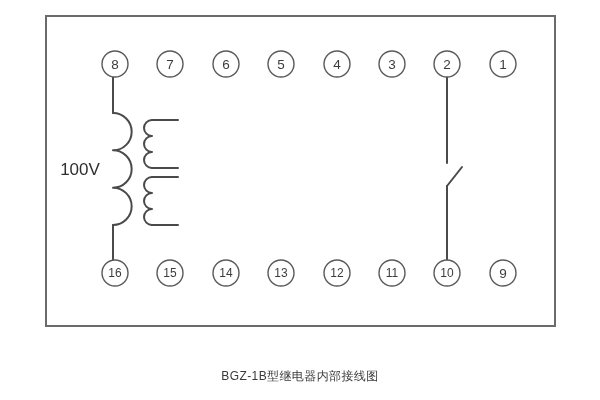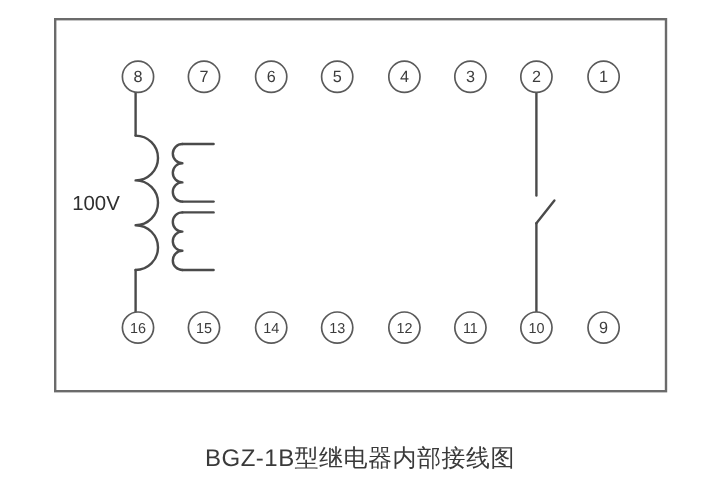--- a/index.html
+++ b/index.html
@@ -27,21 +27,21 @@
     left: 0;
     top: 0;
     display: block;
   }
   .caption {
     position: absolute;
     left: 0;
     top: 368px;
     width: 600px;
     text-align: center;
-    font-size: 20px;
+    font-size: 12px;
     color: #3a3a3a;
     letter-spacing: 0.4px;
     font-family: "Liberation Sans", "DejaVu Sans", sans-serif;
     white-space: nowrap;
   }
   text.term-num {
     font-family: "Liberation Sans", "DejaVu Sans", sans-serif;
     fill: #3c3c3c;
   }
   text.volt-label {

